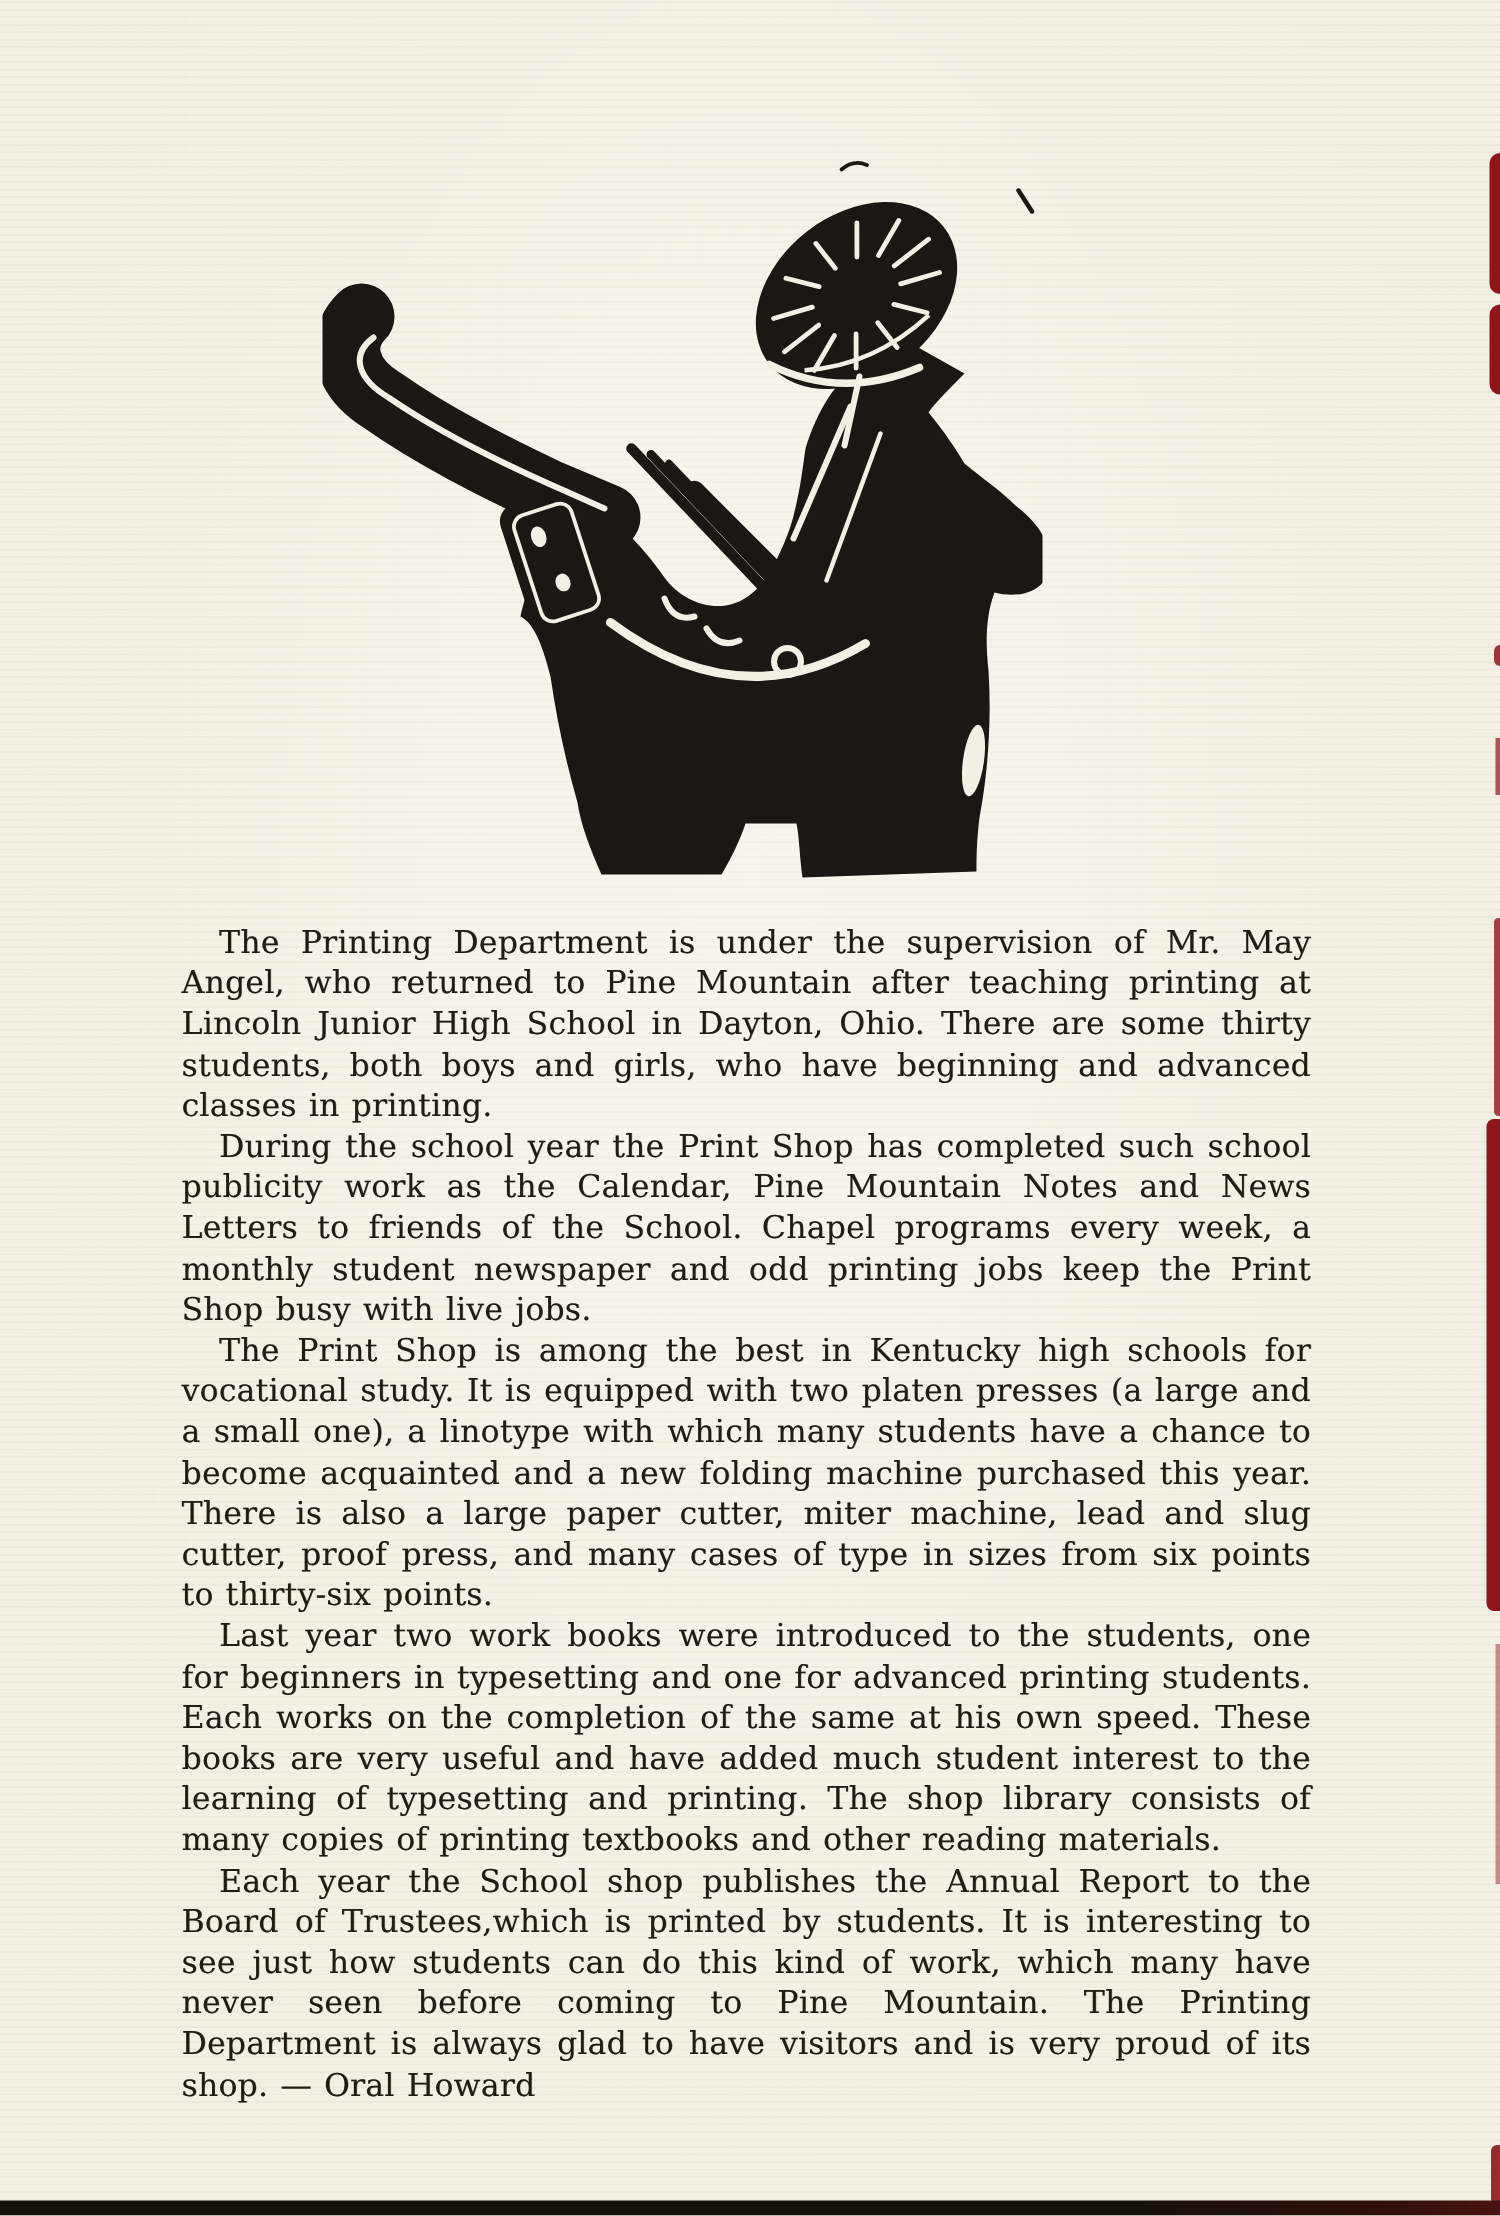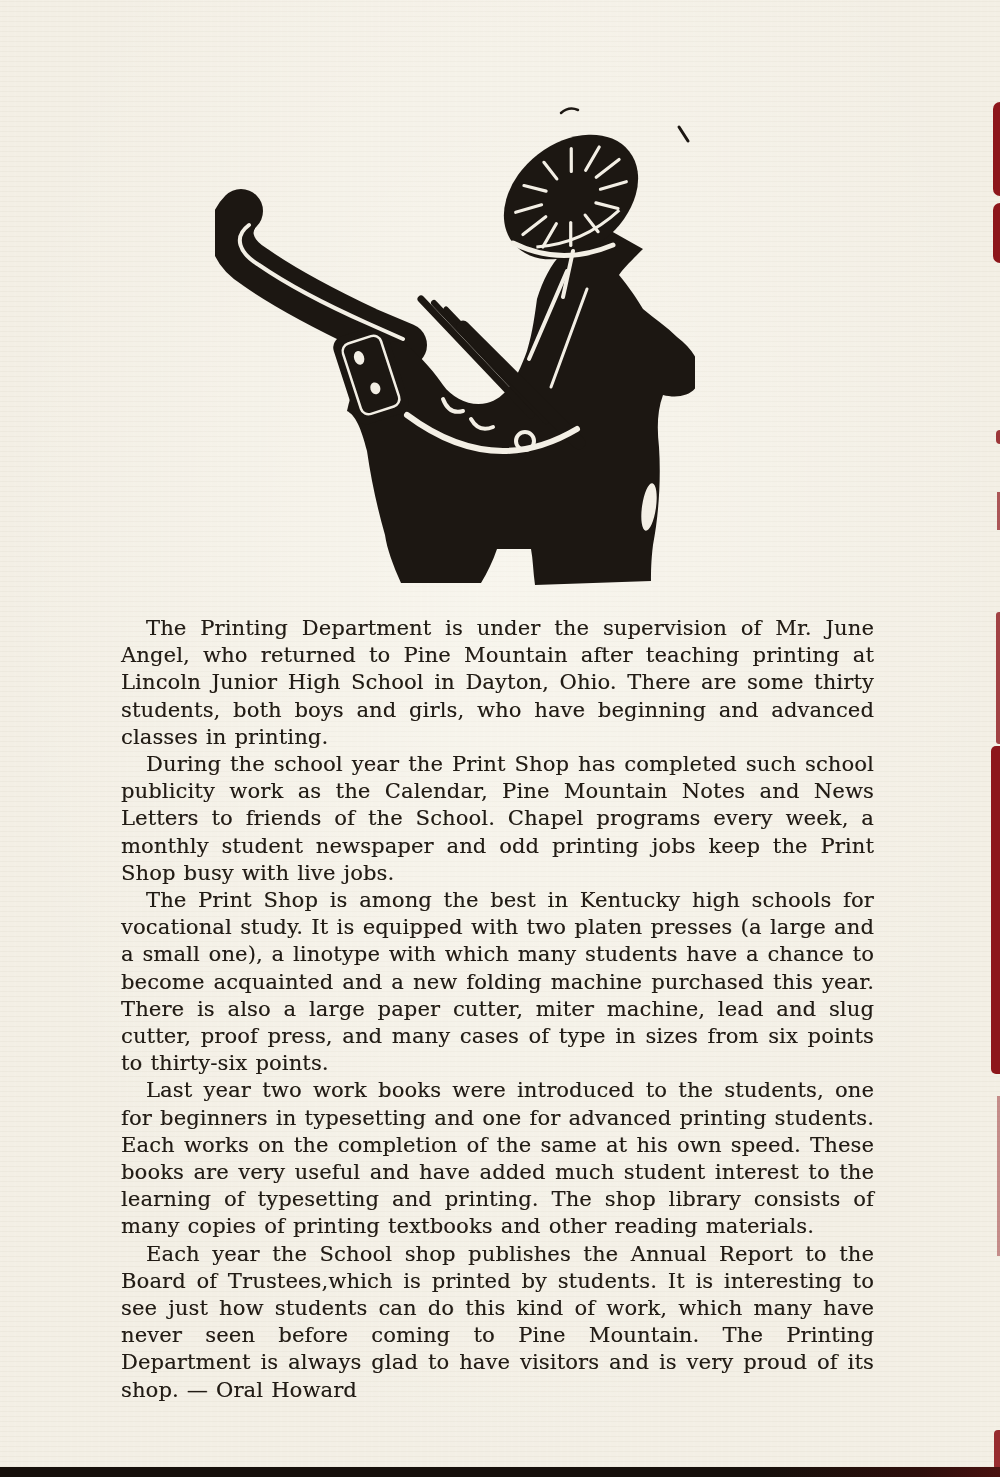--- a/index.html
+++ b/index.html
@@ -122,21 +122,21 @@
     </g>
     <ellipse cx="434" cy="404" rx="7" ry="24" transform="rotate(8 434 404)" fill="#f3efe5"></ellipse>
 
     <g stroke="#1c1712" fill="none" stroke-linecap="round">
       <path d="M 346,10 q 8,-7 17,-3" stroke-width="2.5"></path>
       <path d="M 464,24 l 9,14" stroke-width="3"></path>
     </g>
   </svg>
 
   <div class="article">
-    <p>The Printing Department is under the supervision of Mr. June Angel, who returned to Pine Mountain after teaching printing at Lincoln Junior High School in Dayton, Ohio. There are some thirty students, both boys and girls, who have beginning and advanced classes in printing.</p>
+    <p>The Printing Department is under the supervision of Mr. May Angel, who returned to Pine Mountain after teaching printing at Lincoln Junior High School in Dayton, Ohio. There are some thirty students, both boys and girls, who have beginning and advanced classes in printing.</p>
     <p>During the school year the Print Shop has completed such school publicity work as the Calendar, Pine Mountain Notes and News Letters to friends of the School. Chapel programs every week, a monthly student newspaper and odd printing jobs keep the Print Shop busy with live jobs.</p>
     <p>The Print Shop is among the best in Kentucky high schools for vocational study. It is equipped with two platen presses (a large and a small one), a linotype with which many students have a chance to become acquainted and a new folding machine purchased this year. There is also a large paper cutter, miter machine, lead and slug cutter, proof press, and many cases of type in sizes from six points to thirty-six points.</p>
     <p>Last year two work books were introduced to the students, one for beginners in typesetting and one for advanced printing students. Each works on the completion of the same at his own speed. These books are very useful and have added much student interest to the learning of typesetting and printing. The shop library consists of many copies of printing textbooks and other reading materials.</p>
     <p>Each year the School shop publishes the Annual Report to the Board of Trustees,which is printed by students. It is interesting to see just how students can do this kind of work, which many have never seen before coming to Pine Mountain. The Printing Department is always glad to have visitors and is very proud of its shop. — Oral Howard</p>
   </div>
 
   <div>
     <div class="edge-mark m1"></div>
     <div class="edge-mark m2"></div>
     <div class="edge-mark m3"></div>

